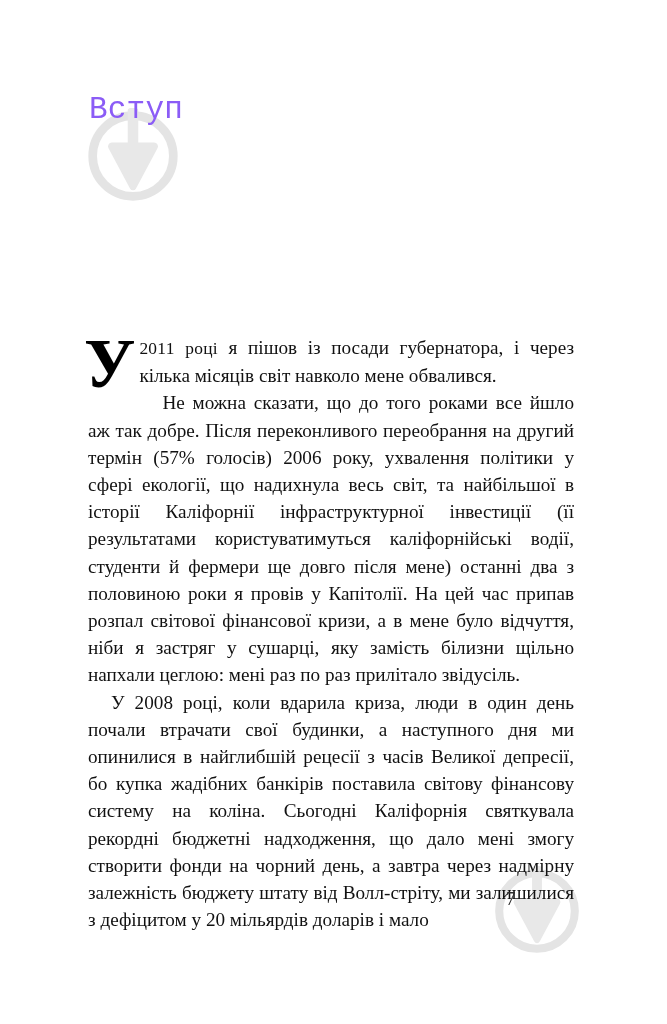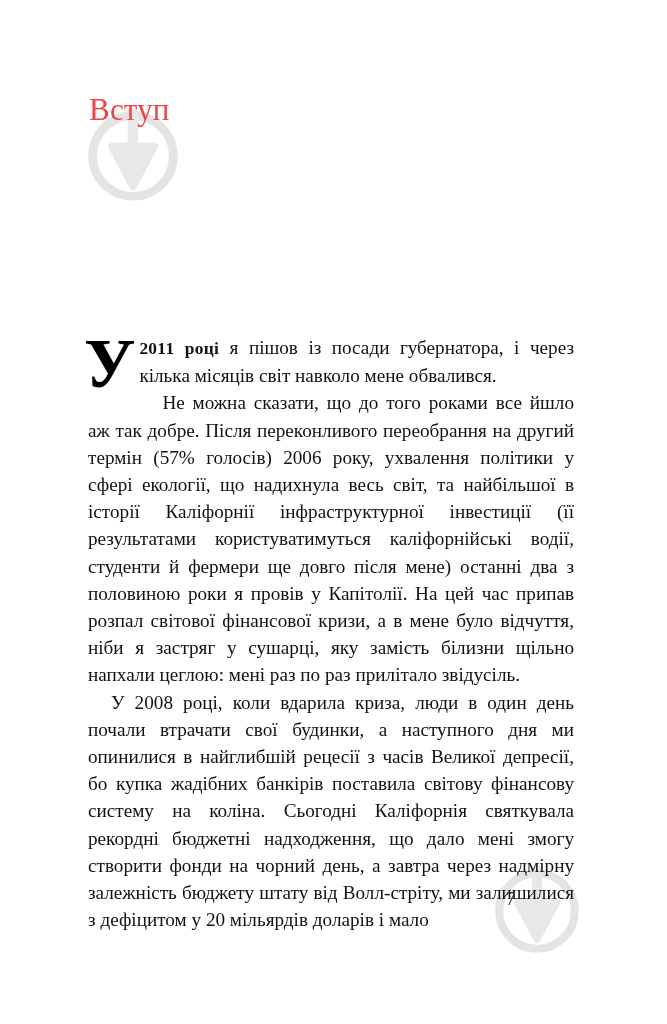--- a/index.html
+++ b/index.html
@@ -37,25 +37,25 @@
     top: 866px;
     width: 90px;
     height: 90px;
   }
 
   
   .chapter-title {
     position: absolute;
     left: 89px;
     top: 70px;
-    font-family: Liberation Serif, serif;
+    font-family: Liberation Mono, monospace;
     font-size: 31px;
     font-weight: 400;
     line-height: 38px;
-    color: #ef4444;
+    color: #8b5cf6;
     letter-spacing: 0.2px;
     white-space: nowrap;
     z-index: 3;
   }
 
   
   .text-column {
     position: absolute;
     left: 88px;
     top: 334px;
@@ -82,21 +82,21 @@
   .dropcap {
     float: left;
     font-family: "Liberation Serif", serif;
     font-weight: 700;
     font-size: 70px;
     line-height: 56px;
     margin: 2px 4px 0 -4px;
     color: #000000;
   }
   .lead-caps {
-    font-weight: 700;
+    font-weight: 400;
     font-size: 17.4px;
     letter-spacing: 0.3px;
   }
 
   
   .page-number {
     position: absolute;
     left: 506px;
     top: 888px;
     font-family: "Liberation Serif", serif;

